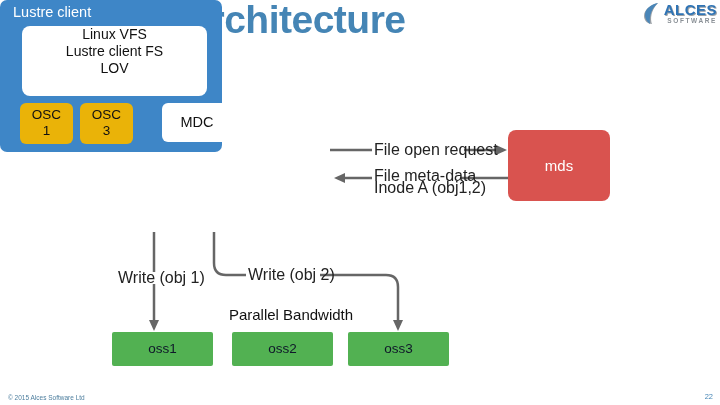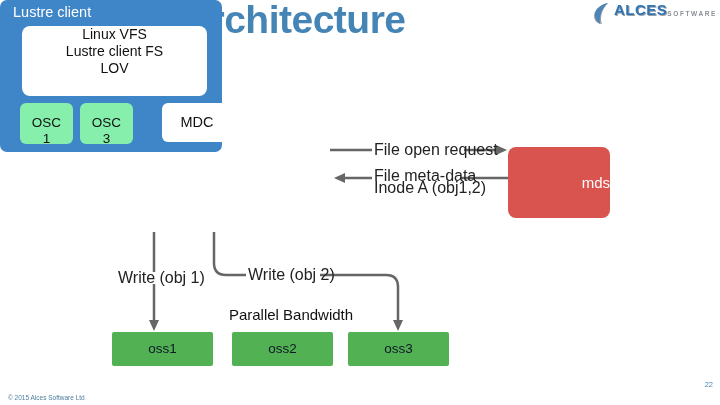--- a/index.html
+++ b/index.html
@@ -11,64 +11,64 @@
   html,body{width:720px;height:405px;background:#fff;overflow:hidden;
     font-family:"Liberation Sans",sans-serif;}
   .slide{position:relative;width:720px;height:405px;background:#fff;}
 
   .title{position:absolute;left:16px;top:-6px;font-size:39px;font-weight:bold;
     color:var(--title-blue);letter-spacing:-0.5px;line-height:52px;white-space:nowrap;}
 
   
   .logo{position:absolute;right:3px;top:2px;display:flex;align-items:flex-start;}
   .logo-icon{width:21px;height:23px;margin-right:1px;}
-  .logo-text{display:flex;flex-direction:row;align-items:flex-end;line-height:1;}
+  .logo-text{display:flex;flex-direction:column;align-items:flex-end;line-height:1;}
   .logo-name{font-size:15px;font-weight:bold;color:var(--logo-blue);
     letter-spacing:0.5px;text-shadow:1px 1px 0 #9aa0a6;}
   .logo-sub{font-size:6.5px;color:var(--logo-gray);letter-spacing:1.6px;
     font-weight:bold;margin-top:1px;}
 
   .diagram{position:absolute;left:0;top:0;width:656px;height:405px;}
   svg.arrows{position:absolute;left:0;top:0;width:720px;height:405px;}
   .aline{stroke:var(--arrow-gray);stroke-width:2.5;fill:none;}
   .client-box{left:108px;top:80px;width:222px;height:152px;
     background:var(--client-blue);border-radius:7px;}
   .client-label{position:absolute;left:13px;top:4px;color:#fff;font-size:14.5px;}
   .stack-box{position:absolute;left:22px;top:26px;width:185px;height:70px;
     background:#fff;border-radius:8px;text-align:center;color:#111;
     font-size:14px;line-height:17px;}
-  .osc{position:absolute;top:103px;width:53px;height:41px;background:#86efac;
+  .osc{position:absolute;top:103px;width:53px;height:41px;background:#eab308;
     border-radius:6px;text-align:center;font-size:13.5px;line-height:16px;
-    color:#111;padding-top:12px;}
+    color:#111;padding-top:4px;}
   .osc1{left:20px;} .osc3{left:80px;}
   .mdc{position:absolute;left:138px;top:103px;width:70px;height:39px;
     background:#fff;border-radius:6px;text-align:center;font-size:14.5px;
     line-height:39px;color:#111;margin-left:24px;}
 
   .mds{position:absolute;left:508px;top:130px;width:102px;height:71px;
     background:var(--mds-red);border-radius:8px;color:#fff;font-size:15px;
-    text-align:right;line-height:71px;margin-top:17px;}
+    text-align:center;line-height:71px;}
 
   .oss{position:absolute;top:332px;width:101px;height:34px;
     background:var(--oss-green);border-radius:2px;color:#0f172a;font-size:13.5px;
     text-align:center;line-height:34px;}
   .oss-1{left:112px;} .oss-2{left:232px;} .oss-3{left:348px;}
 
   .edge-label{position:absolute;background:#fff;color:#222;font-size:16px;
     text-align:center;line-height:11.5px;padding:0 2px;white-space:nowrap;}
   .lbl-open{left:372px;top:144px;width:92px;}
   .lbl-meta{left:372px;top:170px;width:88px;}
   .lbl-w1{left:116px;top:272px;width:76px;}
   .lbl-w2{left:246px;top:269px;width:74px;}
   .lbl-par{position:absolute;left:216px;top:306px;width:150px;text-align:center;
     font-size:15px;color:#111;}
 
   .footer{position:absolute;left:8px;bottom:4px;font-size:6.5px;
     color:var(--footer-blue);}
-  .pagenum{position:absolute;right:7px;bottom:16px;font-size:7.5px;
+  .pagenum{position:absolute;right:7px;bottom:4px;font-size:7.5px;
     color:var(--title-blue);}
 </style>
 </head>
 <body>
 
 <div class="slide">
 
   <h1 class="title">Example Architecture</h1>
 
   <div class="logo">

